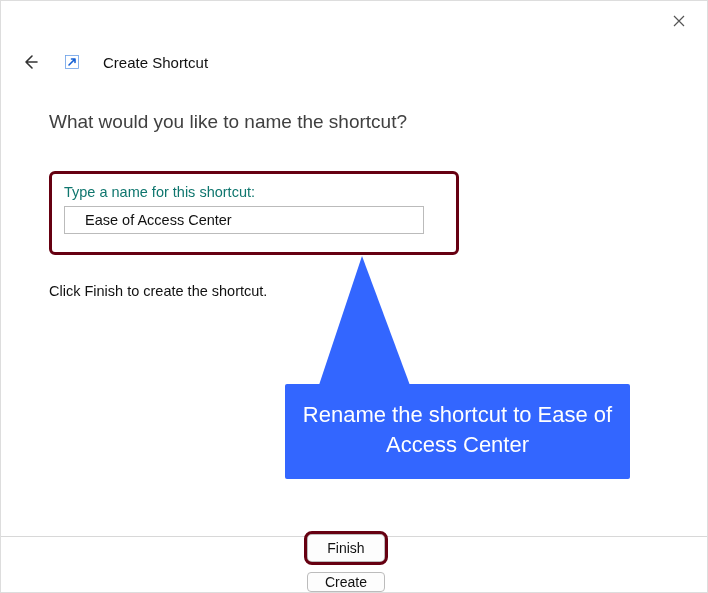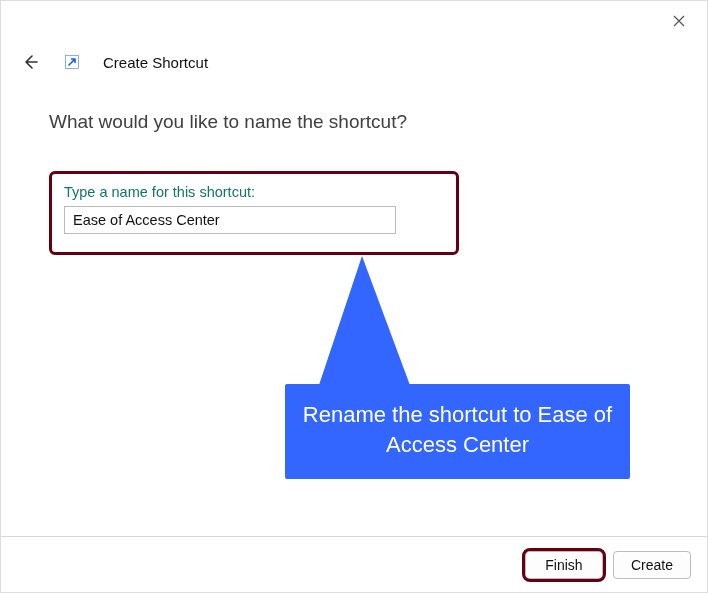--- a/index.html
+++ b/index.html
@@ -71,24 +71,24 @@
     border-radius: 6px;
     padding: 10px 12px 18px 12px;
     width: 410px;
   }
   .input-label {
     font-size: 14.5px;
     color: #0f766e;
     margin-bottom: 6px;
   }
   .name-input {
-    width: 332px;
+    width: 360px;
     height: 28px;
     border: 1px solid #bbb;
-    padding: 2px 8px;
+    padding: 2px 20px;
     font-size: 14.5px;
     font-family: inherit;
     color: #111;
   }
   .hint {
     font-size: 14.5px;
     color: #111;
     margin-top: 28px;
   }
   .callout-wrap {
@@ -124,20 +124,21 @@
     left: 0;
     right: 0;
     height: 56px;
     border-top: 1px solid #d8d8d8;
     display: flex;
     justify-content: flex-end;
     align-items: center;
     gap: 10px;
     padding-right: 16px;
     background: #fff;
+    flex-direction: column;
   }
   .btn {
     min-width: 78px;
     height: 28px;
     border: 1px solid #bcbcbc;
     background: #fdfdfd;
     border-radius: 4px;
     font-size: 14px;
     color: #111;
     display: flex;
@@ -176,20 +177,21 @@
 </div>
 
 <div class="content">
   <div class="prompt">What would you like to name the shortcut?</div>
 
   <div class="input-block">
     <div class="input-label">Type a name for this shortcut:</div>
     <input type="text" class="name-input" value="Ease of Access Center" style="">
   </div>
 
+  <div class="hint">Click Finish to create the shortcut.</div>
 </div>
 
 <div class="callout-wrap">
   <svg class="callout-tail" width="360" height="225">
     <polygon points="96,0 52,132 145,132" fill="#3366ff"></polygon>
   </svg>
   <div class="callout-box">Rename the shortcut to Ease of Access Center</div>
 </div>
 
 <div class="footer">

